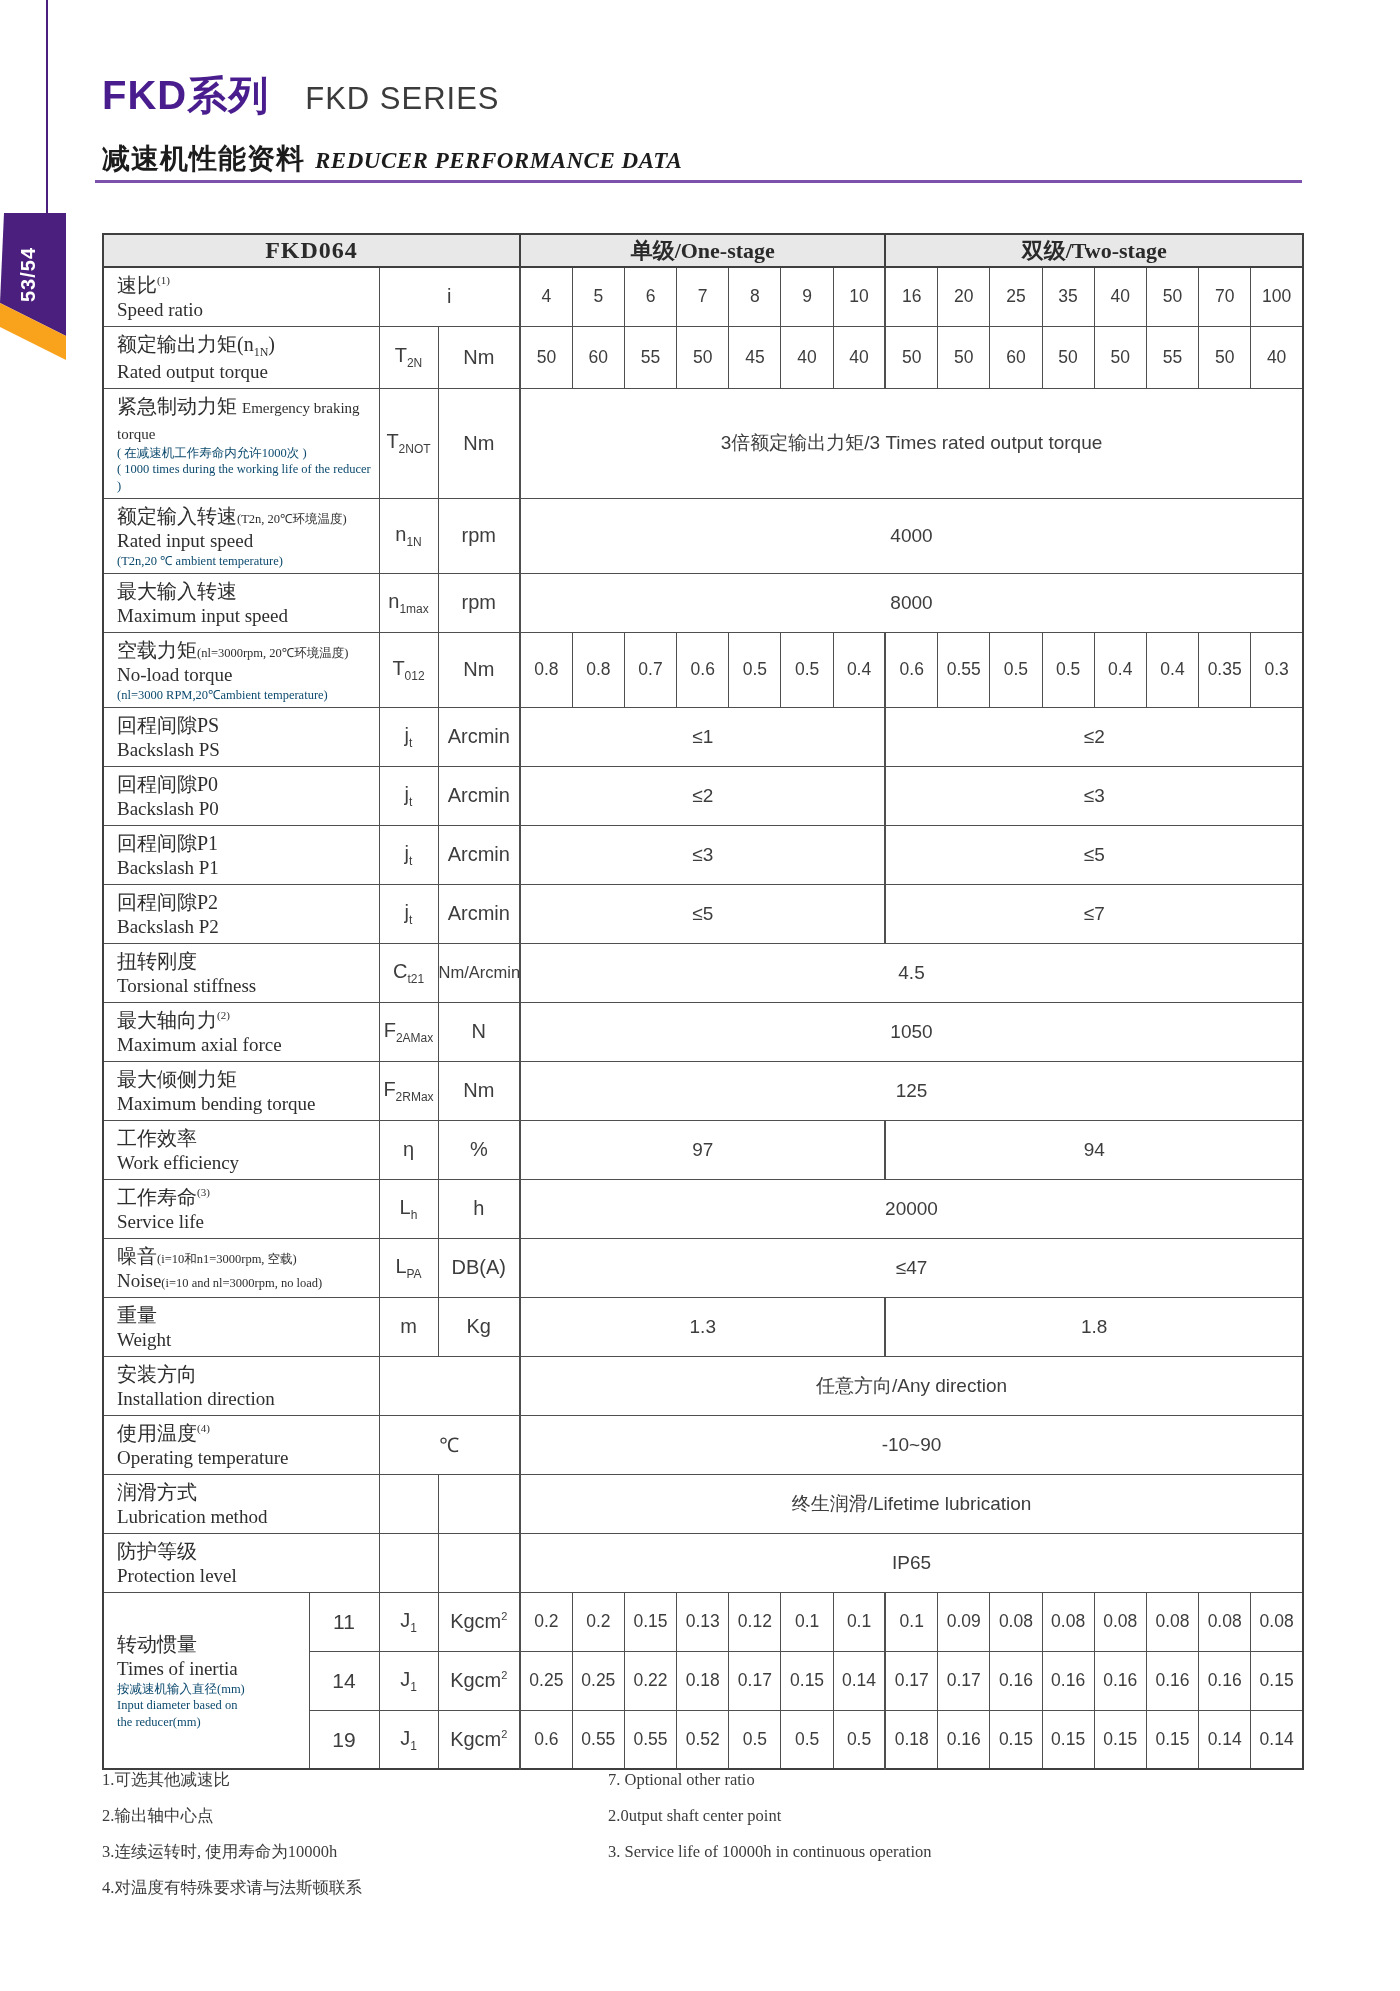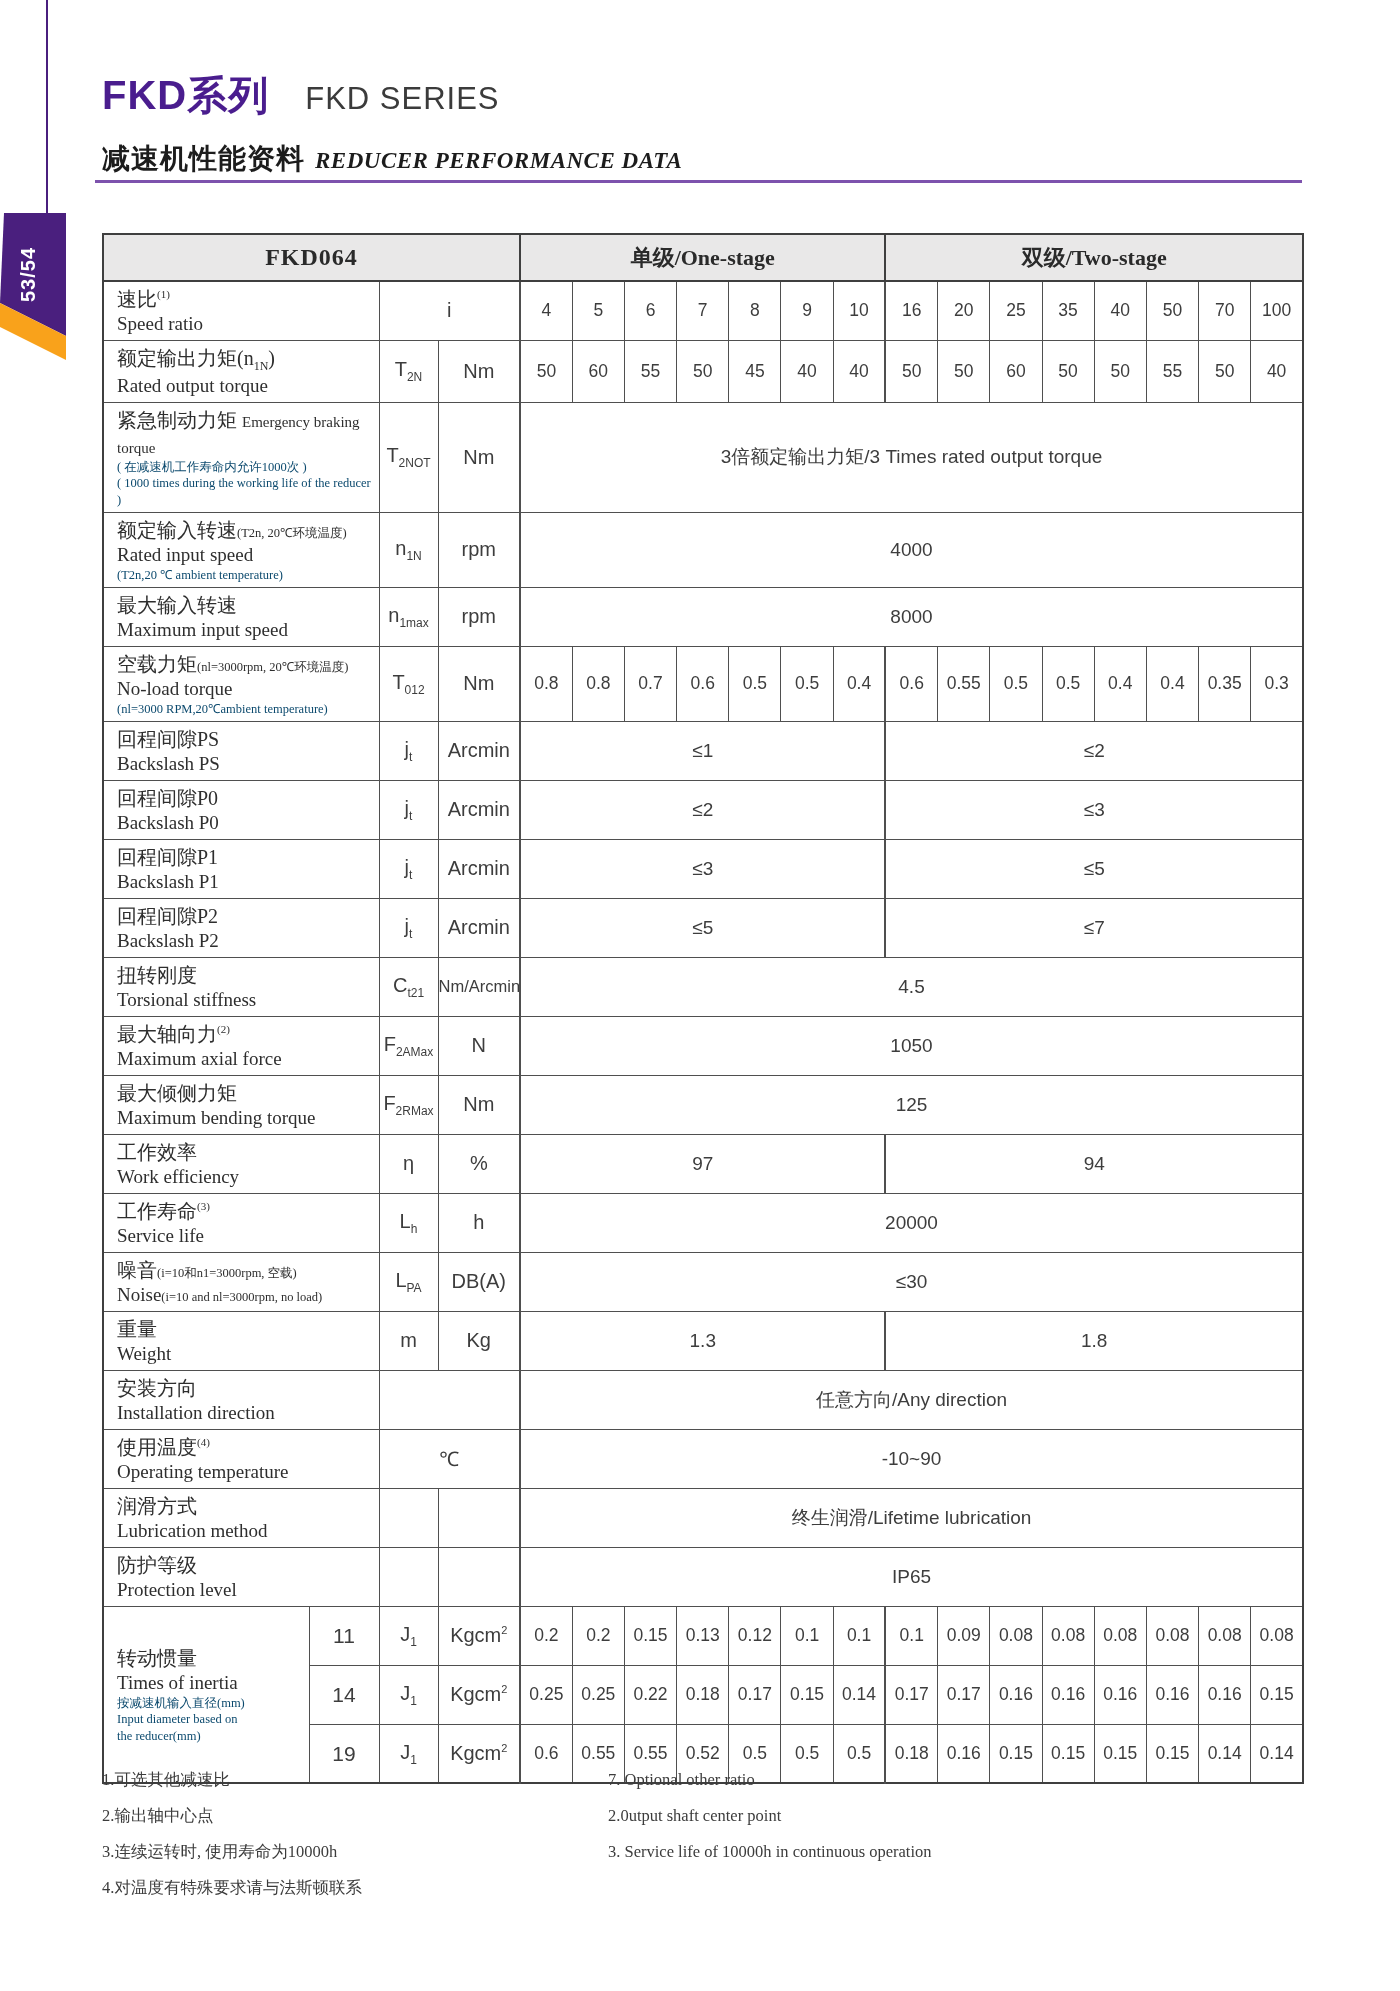--- a/index.html
+++ b/index.html
@@ -29,21 +29,21 @@
   .sub .en { font-size:23px; margin-left:10px; letter-spacing:0.5px;font-style:italic; }
   .rule { position:absolute; left:95px; top:180px; width:1207px; height:3px; background:#7d52ad; }
 
   
   table.perf { position:absolute; left:102px; top:233px; width:1200px;
     border-collapse:collapse; table-layout:fixed; border:2px solid #3f3f3f; }
   .perf td { border:1px solid #4f4f4f; vertical-align:middle; overflow:hidden; }
   col.c-lblm { width:206px; } col.c-lbls { width:70px; }
   col.c-sym { width:59px; } col.c-unit { width:82px; } col.c-val { width:52.2px; }
 
-  tr.h50 { height:47px; } tr.h59 { height:59px; } tr.h80 { height:80px; }
+  tr.h50 { height:33px; } tr.h59 { height:59px; } tr.h80 { height:80px; }
 
   tr.thead td { background:#e9e8e8; border-bottom:2px solid #3f3f3f; text-align:center;
     font-family:"Liberation Serif", serif; font-weight:bold; color:#2a2a2a; }
   td.model { font-size:24px; letter-spacing:1px; }
   td.stage { font-size:22px; border-left:2px solid #3f3f3f; }
 
   td.lbl { padding:4px 6px 4px 13px; font-family:"Liberation Serif", serif; color:#2e2e2e; }
   td.lbl .zh { font-size:20px; line-height:1.3; }
   td.lbl .en { font-size:19px; line-height:1.25; }
   td.lbl .sup { font-size:11px; vertical-align:super; }
@@ -317,21 +317,21 @@
     <td class="fullspan" colspan="15">20000</td>
   </tr>
 
   <tr class="h59">
     <td class="lbl" colspan="2">
       <div class="zh"><span>噪音</span><span class="zh-note">(i=10和n1=3000rpm, 空载)</span></div>
       <div class="en"><span>Noise</span><span class="zh-note">(i=10 and nl=3000rpm, no load)</span></div>
     </td>
     <td class="sym"><span>L</span><sub>PA</sub></td>
     <td class="unit">DB(A)</td>
-    <td class="fullspan" colspan="15">≤30</td>
+    <td class="fullspan" colspan="15">≤47</td>
   </tr>
 
   <tr class="h59">
     <td class="lbl" colspan="2">
       <div class="zh">重量</div>
           <div class="en">Weight</div>
     </td>
     <td class="sym">m</td>
     <td class="unit">Kg</td>
     <td class="span-one" colspan="7">1.3</td>

